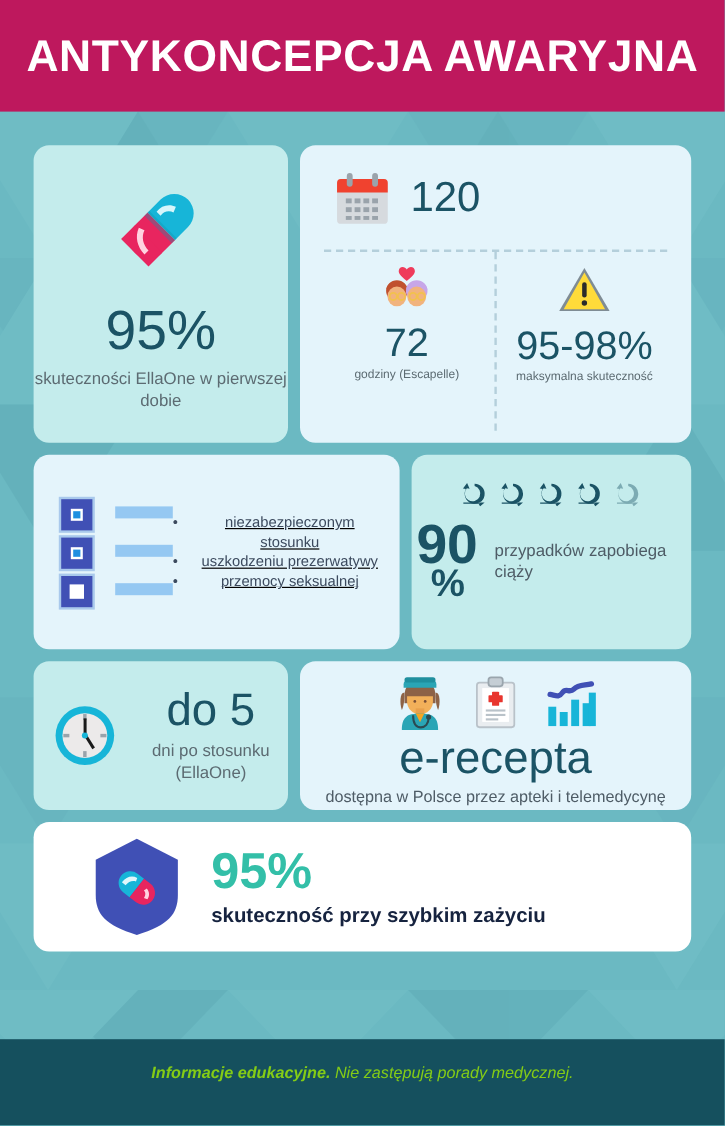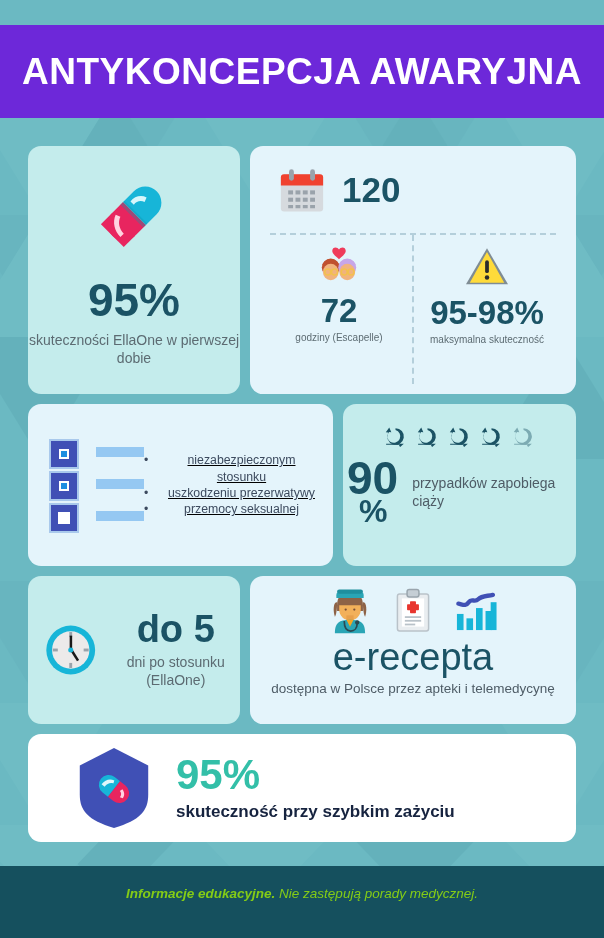--- a/index.html
+++ b/index.html
@@ -11,22 +11,22 @@
     overflow: hidden;
   }
 
   
   #bg-pattern { position: absolute; inset: 0; z-index: 0; }
 
   
   .header {
     position: relative; z-index: 2;
     height: 93px;
-    background: #6d28d9;
-    display: flex; align-items: center; justify-content: center; margin-top: 25px;
+    background: #be185d;
+    display: flex; align-items: center; justify-content: center;
   }
   .header-title {
     color: #ffffff;
     font-size: 37px;
     font-weight: bold;
     letter-spacing: 0.5px;
     white-space: nowrap;
   }
 
   
@@ -35,21 +35,21 @@
     padding: 28px 28px 0 28px;
     display: flex; flex-direction: column; gap: 10px;
   }
   .row { display: flex; gap: 10px; }
 
   .card { border-radius: 13px; position: relative; }
   .card-mint  { background: #c4ecec; }
   .card-ice   { background: #e4f4fb; }
   .card-white { background: #ffffff; }
 
-  .num  { color: #1b5365; font-weight: bold; line-height: 1; }
+  .num  { color: #1b5365; font-weight: normal; line-height: 1; }
   .cap  { color: #5c6b72; line-height: 1.28; }
 
   
   .r1 { height: 248px; }
   .card-pill {
     width: 212px; flex: 0 0 212px;
     display: flex; flex-direction: column;
     align-items: center; justify-content: center;
     padding-bottom: 6px;
   }
@@ -86,21 +86,21 @@
 
   .card-prevent { flex: 1; display: flex; flex-direction: column; align-items: center; padding-top: 20px; }
   .arrows-row { display: flex; gap: 7px; margin-bottom: 10px; }
   .prevent-body { display: flex; align-items: center; gap: 14px; padding-left: 4px; }
   .big90 { display: flex; flex-direction: column; align-items: flex-start; line-height: 0.84; }
   .big90 .n { color: #1b5365; font-size: 46px; font-weight: bold; }
   .big90 .p { color: #1b5365; font-size: 32px; font-weight: bold; margin-left: 12px; }
   .prevent-cap { color: #4e5c66; font-size: 14px; line-height: 1.3; }
 
   
-  .r3 { height: 148px; }
+  .r3 { height: 124px; }
   .card-days { width: 212px; flex: 0 0 212px; display: flex; align-items: center; gap: 12px; padding-left: 14px; }
   .days-text { text-align: center; }
   .days-text .num { font-size: 38px; margin-bottom: 6px; }
   .days-text .cap { font-size: 14px; }
 
   .card-presc { flex: 1; display: flex; flex-direction: column; align-items: center; padding-top: 12px; }
   .presc-icons { display: flex; align-items: center; gap: 22px; margin-bottom: 4px; }
   .presc-title { color: #1b5365; font-size: 38px; font-weight: normal; line-height: 1.05; }
   .presc-cap { color: #4e5c66; font-size: 13.5px; text-align: center; line-height: 1.3; margin-top: 2px; }
 

